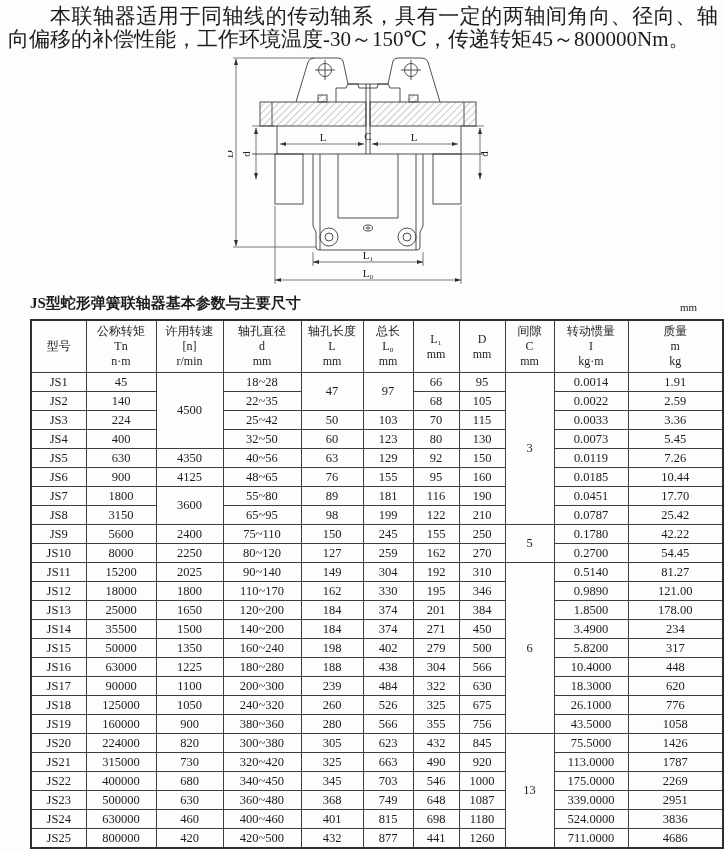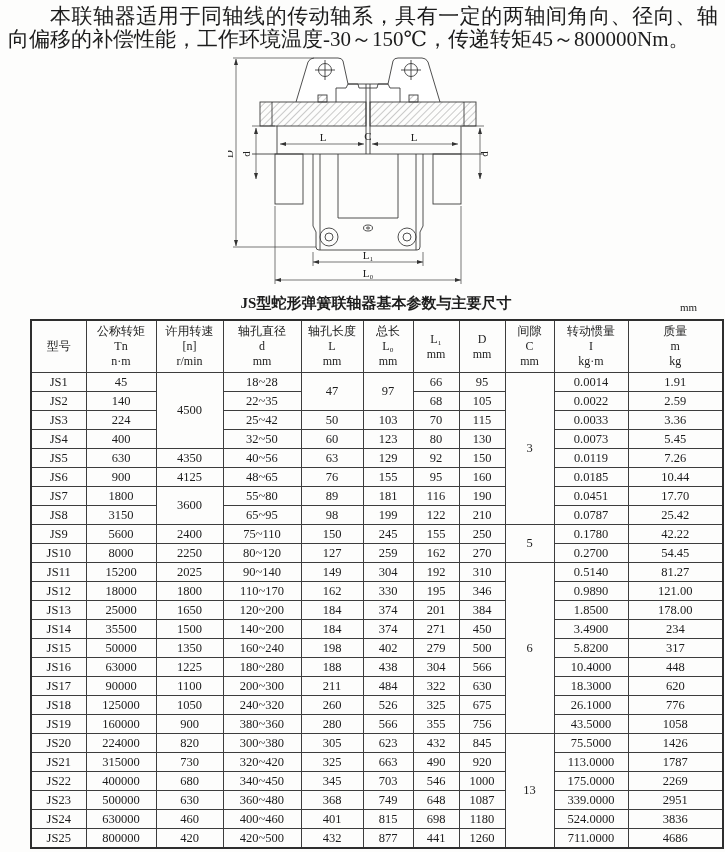--- a/index.html
+++ b/index.html
@@ -10,21 +10,21 @@
     overflow:hidden;
   }
   .intro{
     position:absolute;top:5px;left:8px;width:710px;
     font-size:21px;line-height:23px;text-indent:2em;
     text-align:justify;
   }
   .diagram{position:absolute;top:54px;left:228px;width:282px;height:234px;}
   .tbl-title{
     position:absolute;top:294px;left:30px;width:692px;
-    text-align:center;font-weight:bold;font-size:15px;
+    font-weight:bold;font-size:15px;
   }
   .tbl-unit{
     position:absolute;top:301px;left:680px;
     font-size:11px;
   }
   table.params{
     position:absolute;top:319px;left:30px;
     border-collapse:collapse;table-layout:fixed;
     border:2px solid #2e2e2e;
     font-size:12px;
@@ -396,21 +396,21 @@
         <td>304</td>
         <td>566</td>
         <td>10.4000</td>
         <td>448</td>
       </tr>
       <tr>
         <td>JS17</td>
         <td>90000</td>
         <td>1100</td>
         <td>200~300</td>
-        <td>211</td>
+        <td>239</td>
         <td>484</td>
         <td>322</td>
         <td>630</td>
         <td>18.3000</td>
         <td>620</td>
       </tr>
       <tr>
         <td>JS18</td>
         <td>125000</td>
         <td>1050</td>

